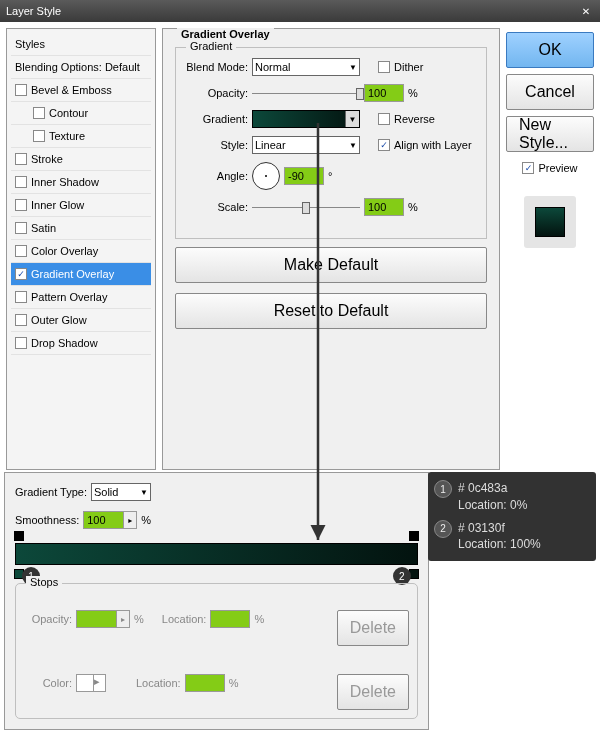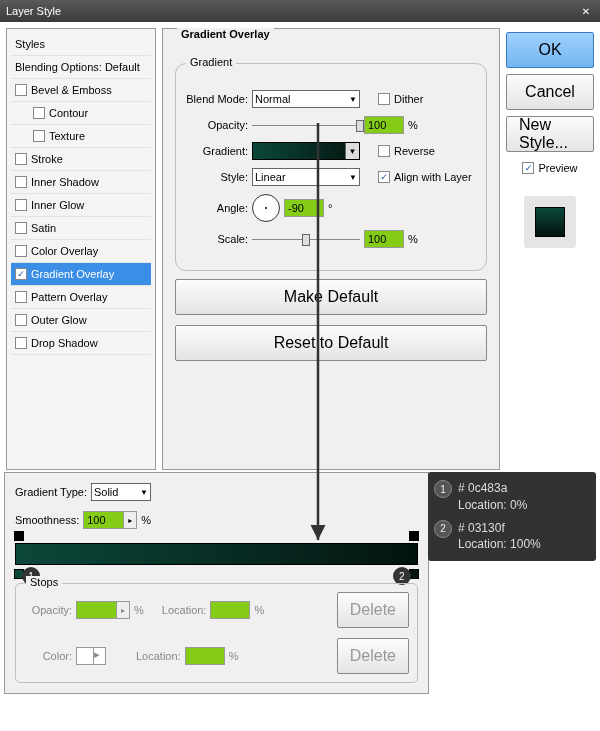--- a/index.html
+++ b/index.html
@@ -12,21 +12,21 @@
     .cols { display: flex; gap: 6px; }
     .sidebar { width: 150px; border: 1px solid #999; padding: 4px; background: #f4f4f4; height: 442px; }
     .side-item { padding: 5px 4px; border-bottom: 1px solid #e2e2e2; display: flex; align-items: center; gap: 4px; font-size: 11px; }
     .checkbox { width: 12px; height: 12px; border: 1px solid #888; background: #fff; display: inline-flex; align-items: center; justify-content: center; font-size: 9px; color: #1a4aa8; }
     .side-item.selected { background: #3a8ee6; color: #fff; }
     .side-item.indent { padding-left: 22px; }
     .side-header { padding: 5px 4px; border-bottom: 1px solid #e2e2e2; font-size: 11px; }
 
     .main-panel { flex: 1; border: 1px solid #999; background: #f0f0f0; padding: 10px 12px; height: 442px; position: relative; }
     .fieldset-title { position: absolute; top: -1px; left: 14px; background: #f0f0f0; padding: 0 4px; font-weight: bold; font-size: 11px; }
-    .sub-fieldset { border: 1px solid #bfbfbf; margin-top: 24px; padding: 26px 10px 14px 10px; position: relative; border-radius: 11px; }
+    .sub-fieldset { border: 1px solid #bfbfbf; margin-top: 8px; padding: 10px 10px 14px 10px; position: relative; border-radius: 0; }
     .sub-fieldset .sf-title { position: absolute; top: -8px; left: 10px; background: #f0f0f0; padding: 0 4px; font-size: 11px; }
     .row { display: flex; align-items: center; margin-bottom: 8px; gap: 4px; }
     .row .label { width: 62px; text-align: right; }
     .select { border: 1px solid #666; background: #fff; height: 18px; font-size: 11px; padding: 0 2px; display: inline-flex; align-items: center; justify-content: space-between; gap: 12px; }
     .select .caret { font-size: 8px; }
     .num-input { border: 1px solid #999; background: #84cc16; width: 40px; height: 18px; font-size: 11px; padding: 0 3px; display: inline-flex; align-items: center; }
     .slider { border-bottom: 1px solid #888; height: 1px; position: relative; display: inline-block; }
     .slider .handle { position: absolute; top: -5px; width: 8px; height: 12px; background: #ddd; border: 1px solid #666; transform: translateX(-50%); }
     .gradient-sw { border: 1px solid #000; height: 18px; background: linear-gradient(to right, #0c483a, #03130f); display: inline-flex; align-items: center; justify-content: flex-end; }
     .gradient-sw .caret { background: #ddd; border-left: 1px solid #666; width: 14px; height: 100%; display: flex; align-items: center; justify-content: center; font-size: 8px; }
@@ -46,21 +46,21 @@
     .lower-left .row { margin-bottom: 10px; }
     .grad-bar { position: relative; height: 22px; margin: 14px 0 18px 0; }
     .grad-bar .bar { height: 22px; border: 1px solid #000; background: linear-gradient(to right, #0c483a, #03130f); }
     .stop-top { position: absolute; top: -12px; width: 10px; height: 10px; background: #000; border: 1px solid #000; transform: translateX(-50%); }
     .stop-bot { position: absolute; bottom: -14px; width: 10px; height: 10px; border: 1px solid #000; transform: translateX(-50%); }
     .marker-num { position: absolute; bottom: -20px; width: 18px; height: 18px; background: #333; color: #fff; border-radius: 50%; display: flex; align-items: center; justify-content: center; font-size: 10px; transform: translateX(-50%); }
     .stops-fs { border: 1px solid #bfbfbf; padding: 8px; position: relative; border-radius: 5px; }
     .stops-fs .sf-title { position: absolute; top: -8px; left: 10px; background: #f0f0f0; padding: 0 4px; }
     .stops-fs .row { color: #888; }
     .stops-fs .num-input, .stops-fs .btn { color: #aaa; }
-    .stops-fs .btn.disabled { color: #999; }
+    .stops-fs .btn.disabled { color: #999; margin-top: 18px; }
     .color-sw { width: 30px; height: 18px; border: 1px solid #999; background: #fff; display: inline-flex; }
     .color-sw .sub { width: 12px; border-left: 1px solid #999; }
     .spinner { display: inline-flex; }
     .spinner .num-input { border-right: none; }
     .spinner .arrow { width: 14px; height: 18px; border: 1px solid #999; background: #eee; font-size: 8px; display: flex; align-items: center; justify-content: center; }
 
     .tooltip { position: absolute; right: 4px; top: 0; width: 168px; background: #323232; color: #ddd; font-family: monospace; font-size: 12px; padding: 8px 6px; border-radius: 3px; }
     .tooltip .trow { display: flex; gap: 6px; margin-bottom: 6px; }
     .tooltip .num { width: 18px; height: 18px; background: #555; border: 1px solid #888; border-radius: 50%; display: flex; align-items: center; justify-content: center; font-size: 10px; flex-shrink: 0; color: #eee; }
     .tooltip .txt { line-height: 1.4; white-space: pre; }

